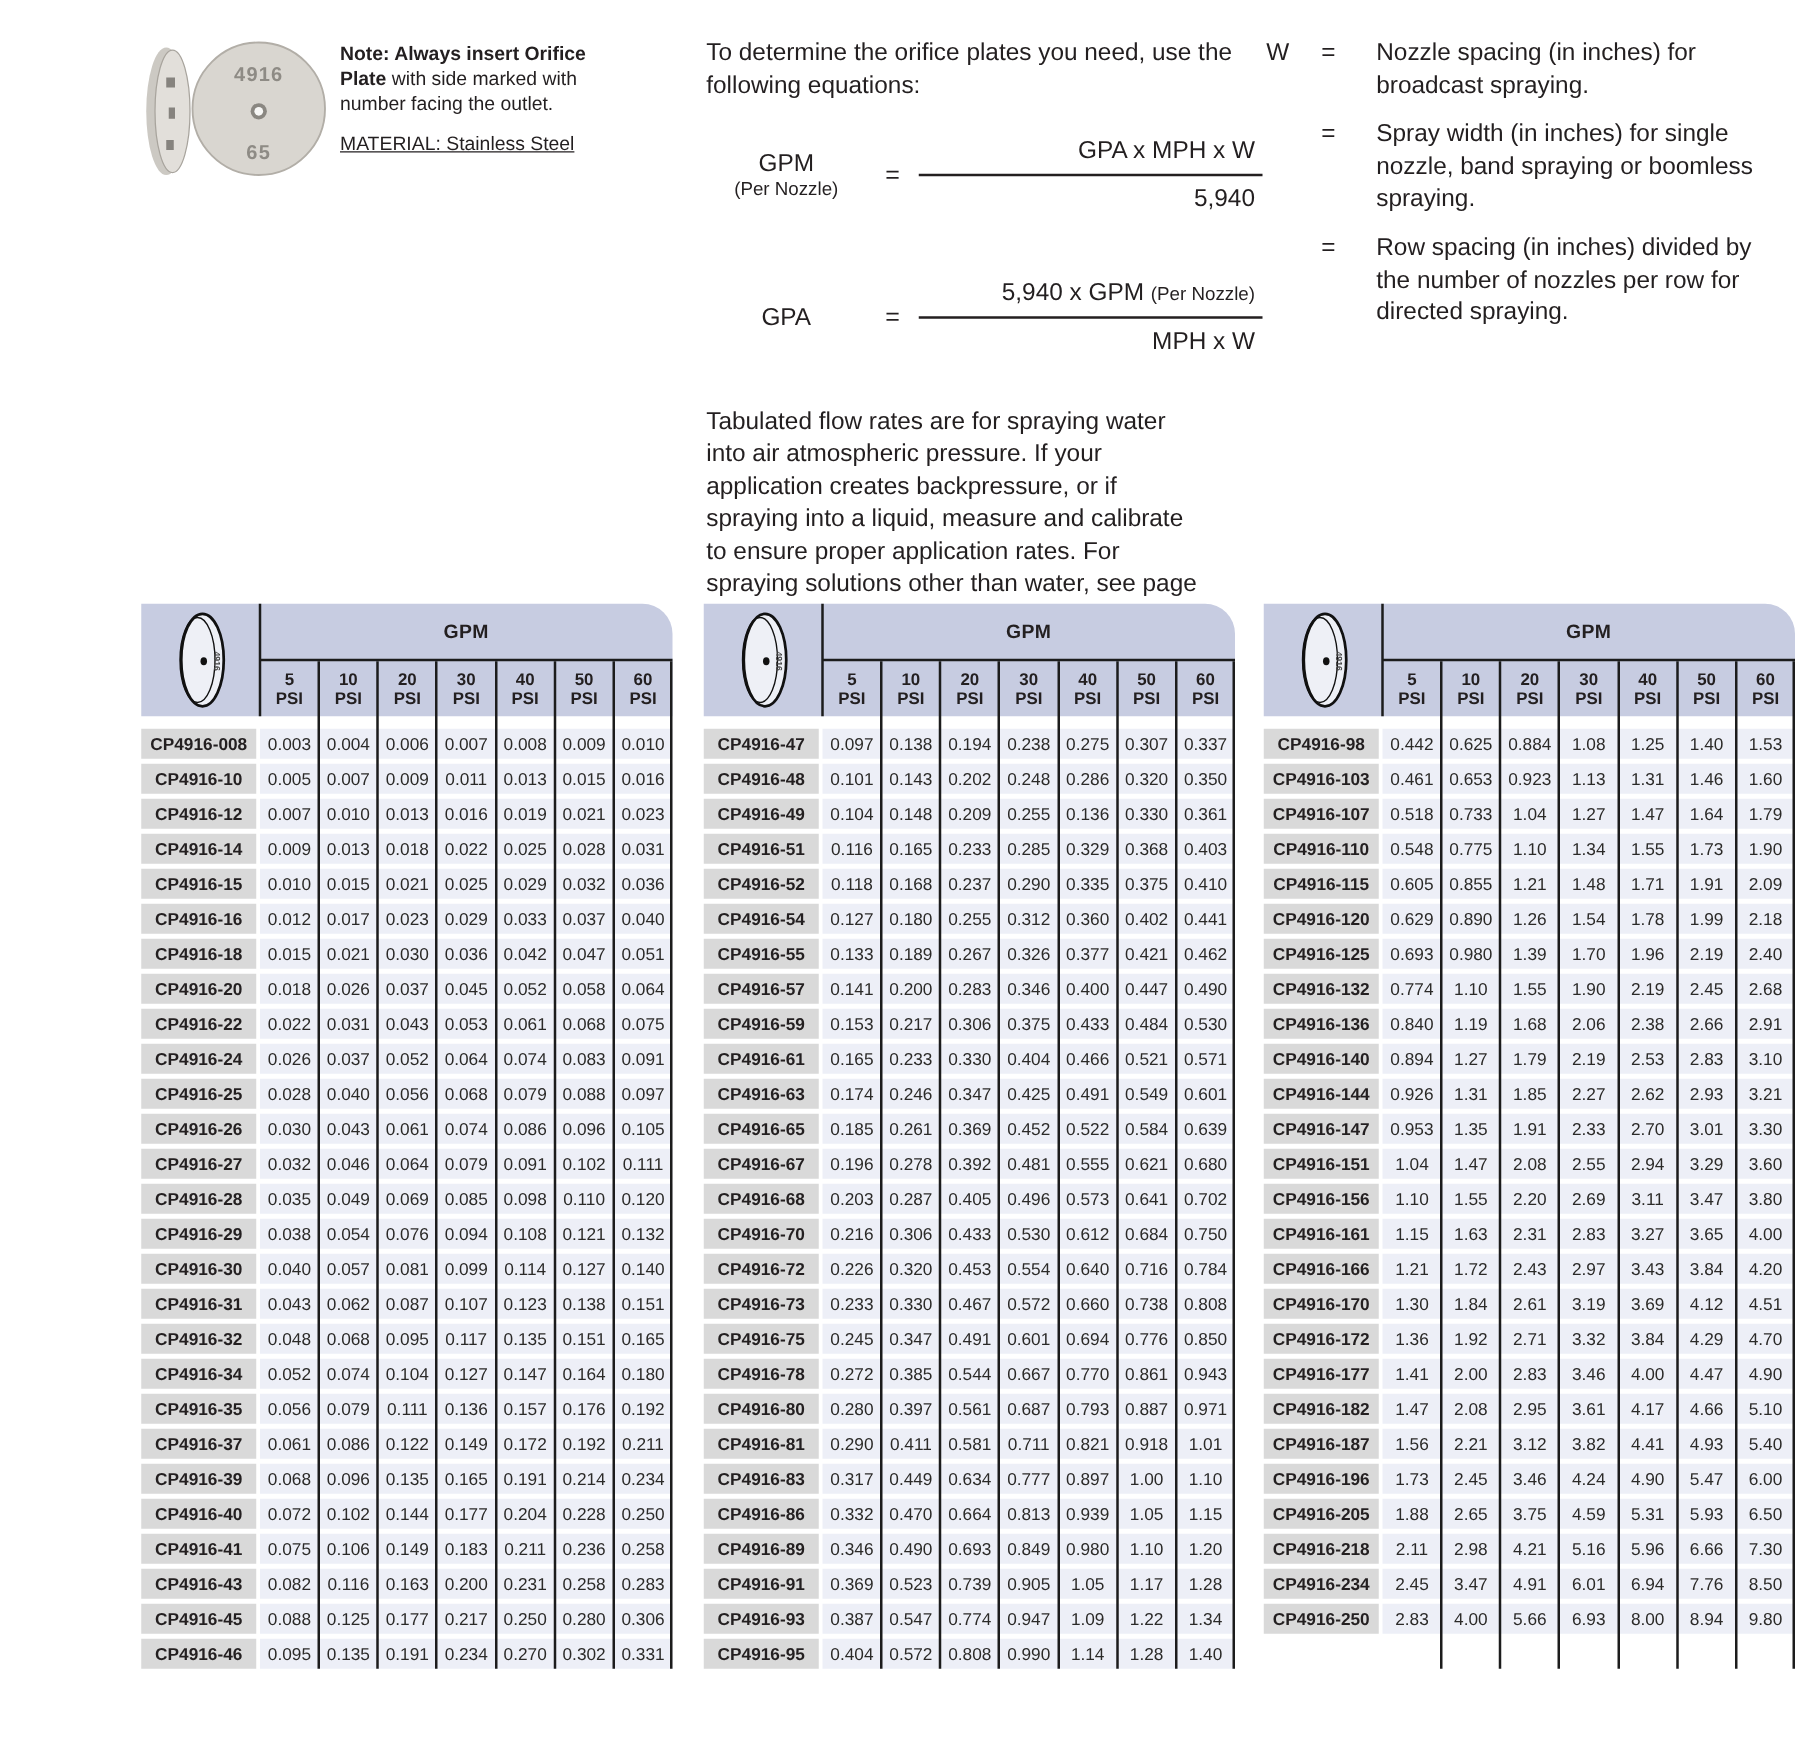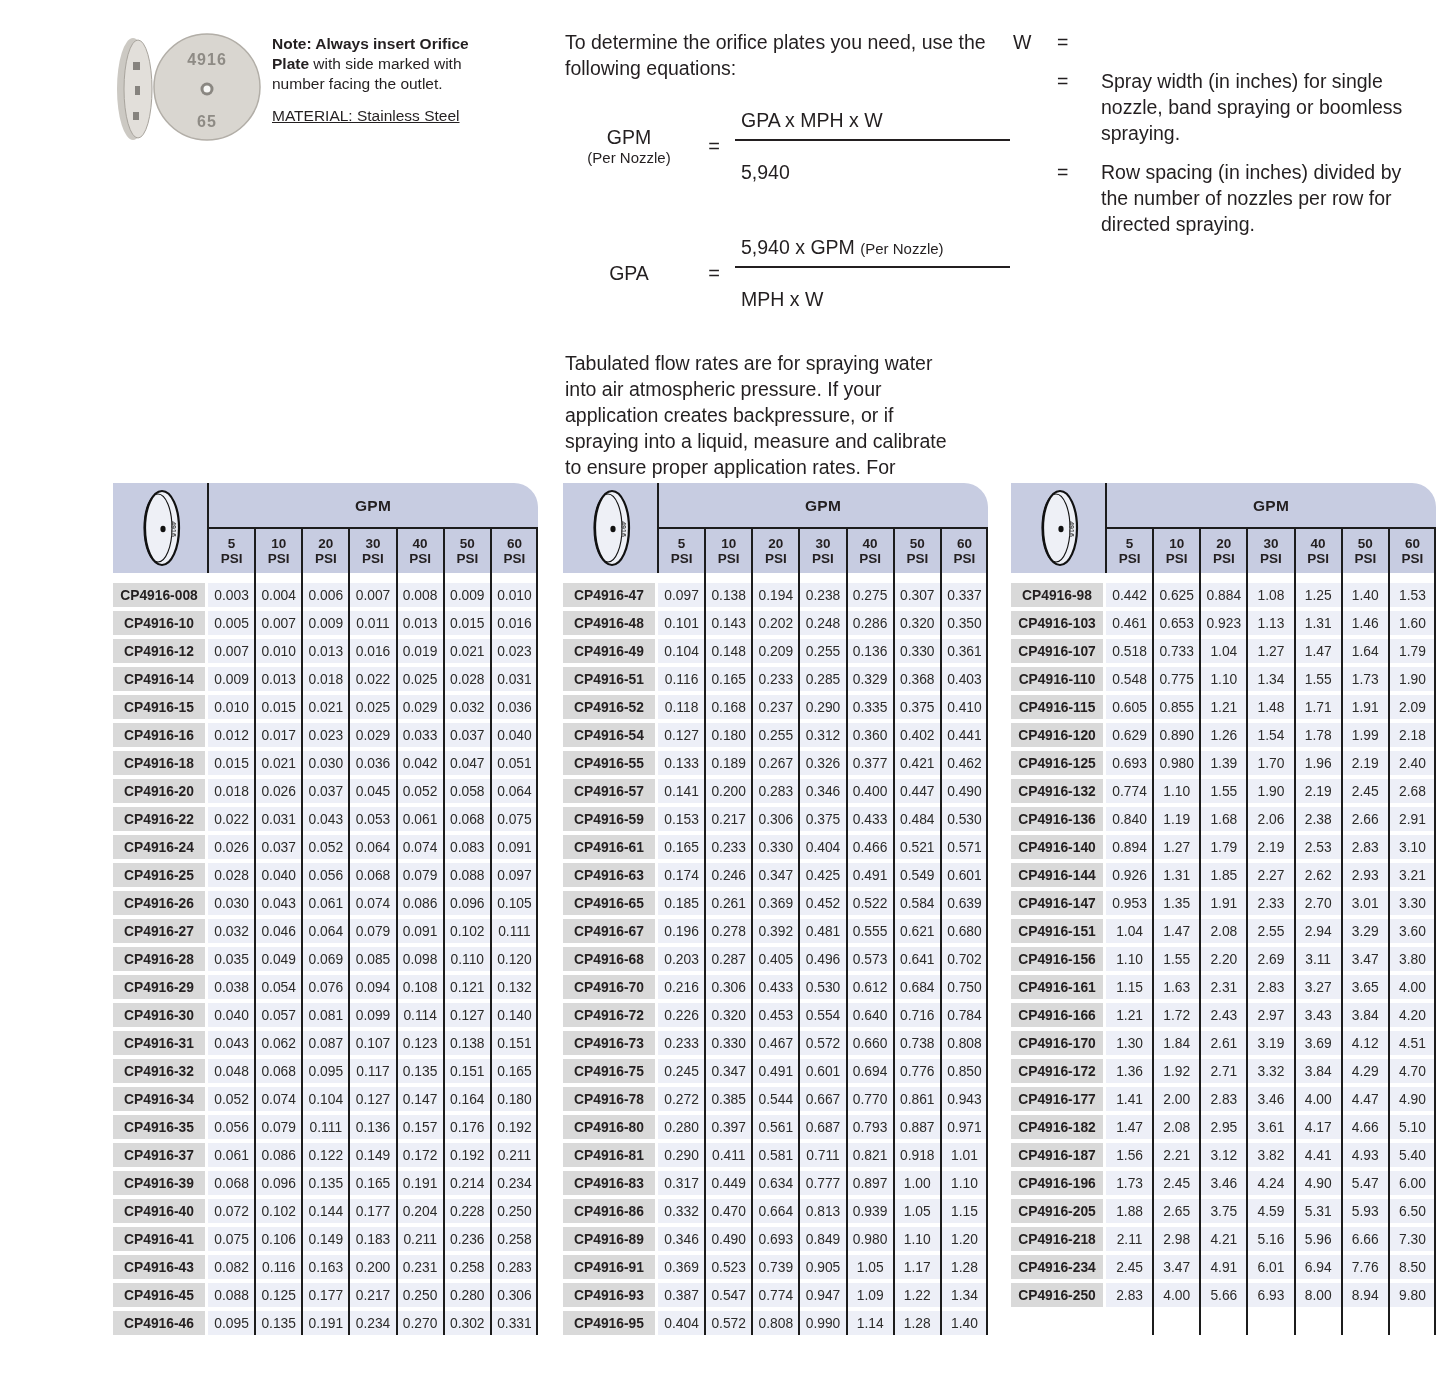--- a/index.html
+++ b/index.html
@@ -11,23 +11,23 @@
   .plate-note{position:absolute;left:272px;top:34px;width:218px;font-size:15.5px;line-height:1.28;}
   .plate-note .material{margin-top:13px;font-weight:normal;text-decoration:underline;}
 
   
   .intro-col{position:absolute;left:565px;top:30px;width:445px;}
   .intro-text{font-size:19.5px;line-height:1.32;}
   .equation{display:flex;align-items:center;margin-top:28px;}
   .equation .lhs{width:128px;text-align:center;font-size:19.5px;line-height:1.1;}
   .equation .lhs .sub{font-size:15px;margin-top:2px;}
   .equation .eqsign{width:42px;text-align:center;font-size:20px;}
-  .equation .frac{flex:1;text-align:left;font-size:19.5px;}
+  .equation .frac{flex:1;text-align:right;font-size:19.5px;}
   .equation .frac .num{padding:0 6px 7px;}
-  .equation .frac .den{border-top:2.5px solid #231f20;padding:20px 6px 0;}
+  .equation .frac .den{border-top:2.5px solid #231f20;padding:7px 6px 0;}
   .equation .small{font-size:15px;}
   .tabulated{margin-top:40px;width:402px;font-size:19.5px;line-height:1.33;}
 
   
   .w-col{position:absolute;left:1013px;top:30px;width:405px;font-size:19.5px;line-height:1.33;}
   .w-row{display:grid;grid-template-columns:44px 44px 1fr;margin-bottom:13px;}
   .w-row .wsym{font-weight:normal;}
 
   
   .otable{position:absolute;top:483px;width:425px;height:852px;}
@@ -104,20 +104,21 @@
       </div>
     </div>
 
     <div class="tabulated">Tabulated flow rates are for spraying water into air atmospheric pressure. If your application creates backpressure, or if spraying into a liquid, measure and calibrate to ensure proper application rates. For spraying solutions other than water, see page 174 for conversion factors.</div>
   </div>
 
   <div class="w-col">
     <div class="w-row">
       <div class="wsym">W</div>
       <div>=</div>
+      <div>Nozzle spacing (in inches) for broadcast spraying.</div>
     </div>
     <div class="w-row">
       <div></div>
       <div>=</div>
       <div>Spray width (in inches) for single nozzle, band spraying or boomless spraying.</div>
     </div>
     <div class="w-row">
       <div></div>
       <div>=</div>
       <div>Row spacing (in inches) divided by the number of nozzles per row for directed spraying.</div>

